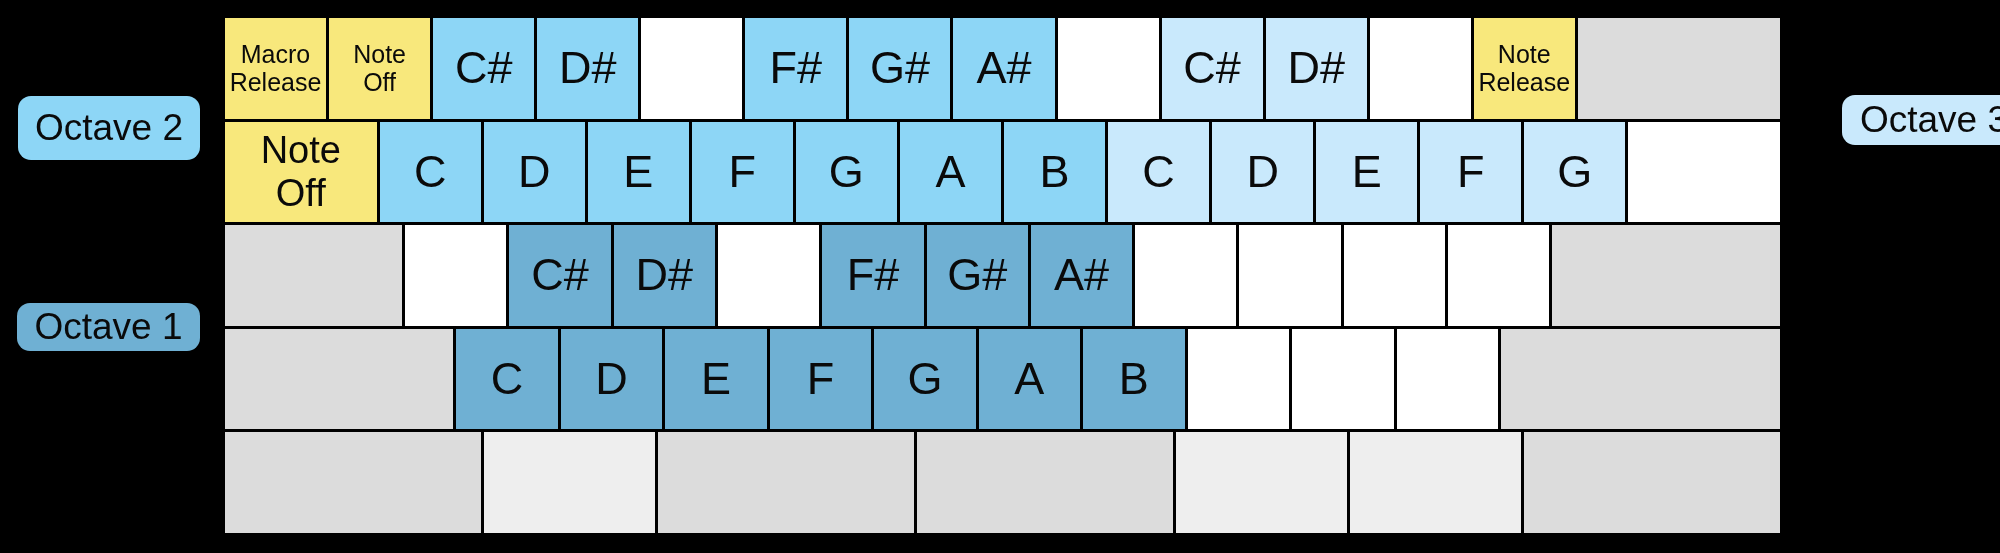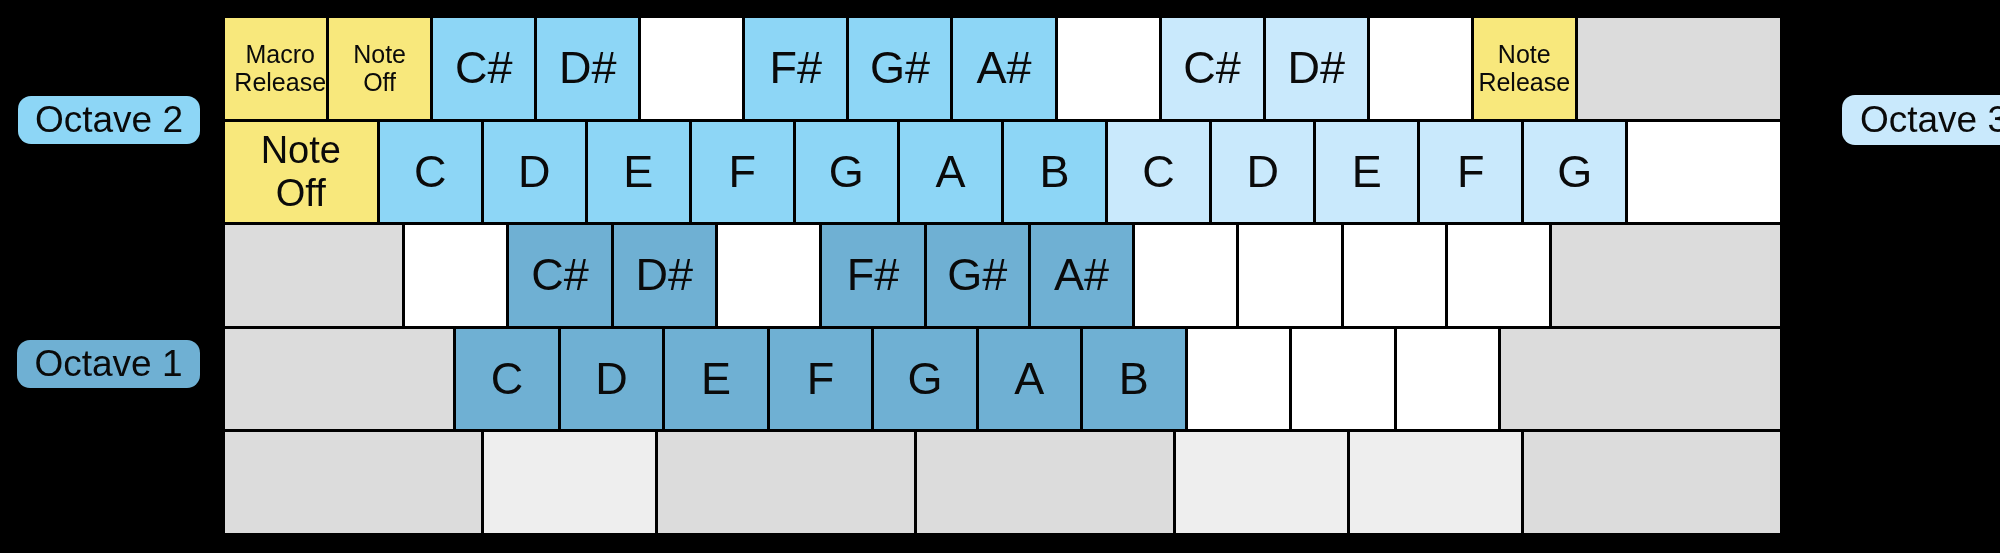--- a/index.html
+++ b/index.html
@@ -47,34 +47,34 @@
   .pill {
     position: absolute;
     display: flex;
     align-items: center;
     justify-content: center;
     border-radius: 13px;
     font-size: 37px;
     color: #0a0a0a;
     white-space: nowrap;
   }
-  #pill-octave2 { left: 18px;   top: 96px;  width: 182px; height: 48px; }
-  #pill-octave1 { left: 17px;   top: 303px; width: 183px; height: 48px; margin-top: 37px; }
+  #pill-octave2 { left: 18px;   top: 96px;  width: 182px; height: 64px; }
+  #pill-octave1 { left: 17px;   top: 303px; width: 183px; height: 48px; }
   #pill-octave3 { left: 1802px; top: 95px;  width: 184px; height: 50px; margin-left: 40px; }
 </style>
 </head>
 <body>
 
 <div id="stage">
   <div id="pill-octave2" class="pill" style="background: rgb(141, 214, 246);">Octave 2</div>
   <div id="pill-octave1" class="pill" style="background: rgb(111, 176, 211);">Octave 1</div>
   <div id="pill-octave3" class="pill" style="background: rgb(201, 233, 252);">Octave 3</div>
   <div id="keyboard">
       <div class="krow">
-        <div class="key sm" style="flex-grow: 1; background: rgb(248, 232, 124); justify-content: flex-end;">
+        <div class="key sm" style="flex-grow: 1; background: rgb(248, 232, 124);">
           <span>Macro<br>Release</span>
         </div>
         <div class="key sm" style="flex-grow: 1; background: rgb(248, 232, 124);">
           <span>Note<br>Off</span>
         </div>
         <div class="key lg" style="flex-grow: 1; background: rgb(141, 214, 246);">
           <span>C#</span>
         </div>
         <div class="key lg" style="flex-grow: 1; background: rgb(141, 214, 246);">
           <span>D#</span>

